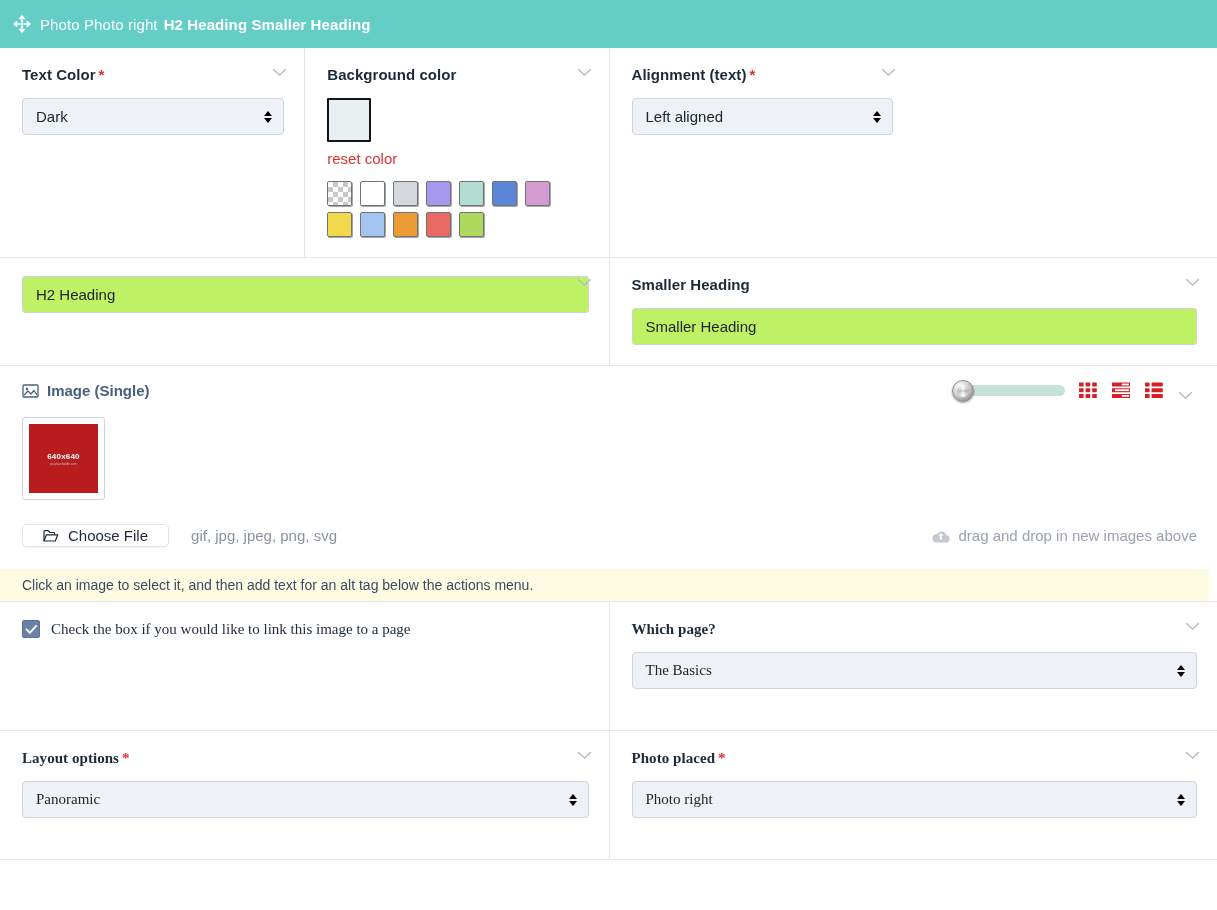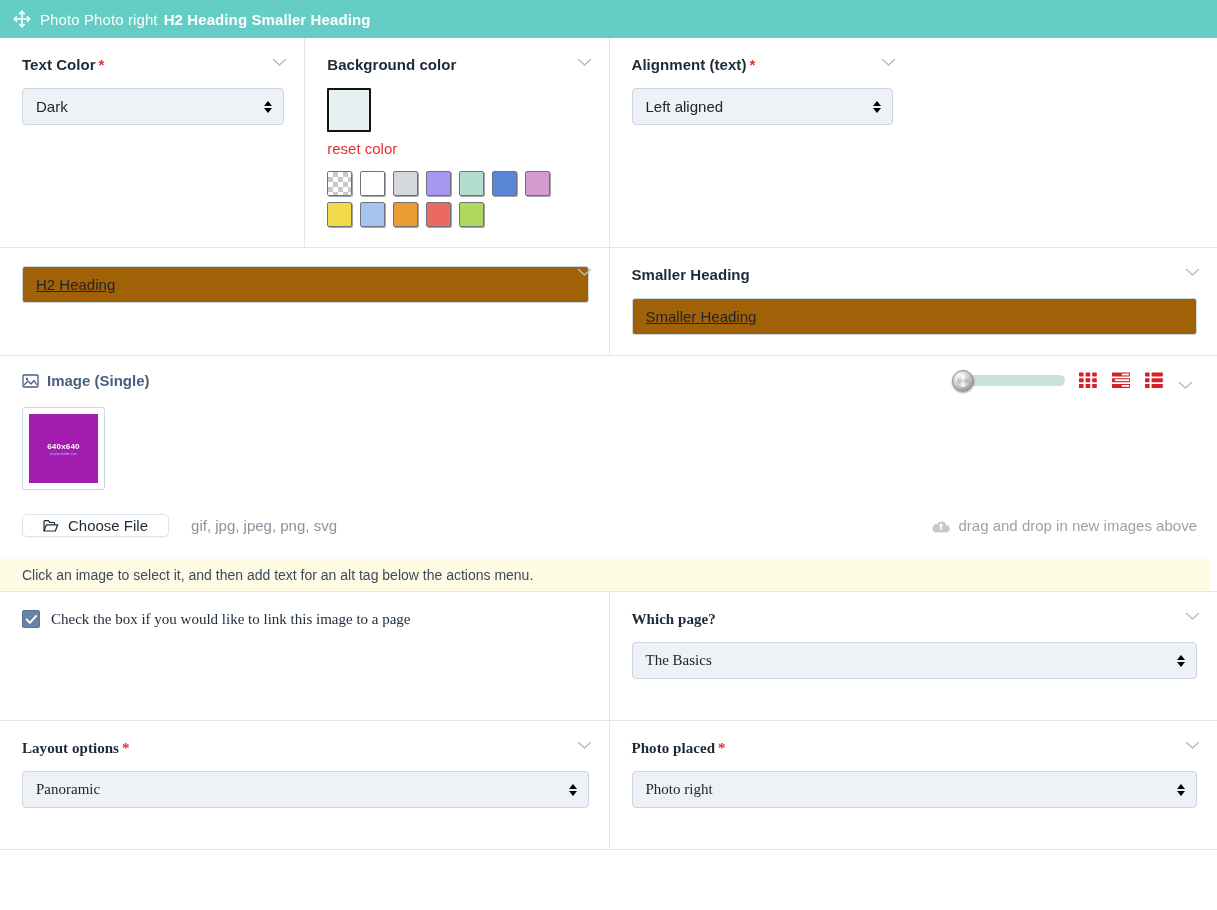--- a/index.html
+++ b/index.html
@@ -12,21 +12,21 @@
   #app {
     width: 1217px;
     height: 910px;
     position: relative;
     overflow: hidden;
     background: #ffffff;
   }
 
   
   .titlebar {
-    height: 38px;
+    height: 48px;
     background: #63cdc6;
     display: flex;
     align-items: center;
     padding: 0 0 0 12px;
     color: #ffffff;
     font-size: 15px;
     letter-spacing: .1px;
   }
   .titlebar .move-ico { width: 20px; height: 20px; display: block; margin-right: 8px; flex: 0 0 auto; }
   .title-text { display: flex; align-items: baseline; gap: 6px; line-height: 1; }
@@ -90,31 +90,30 @@
   .select .stepper i {
     display: block; width: 0; height: 0;
     border-left: 4px solid transparent;
     border-right: 4px solid transparent;
   }
   .select .stepper i.up { border-bottom: 5px solid #000; }
   .select .stepper i.dn { border-top: 5px solid #000; }
 
   
   .textinput {
-    background: #a16207;
+    background: #bef264;
     border: 1px solid #cdd5e0;
     border-radius: 3px;
     height: 37px;
     display: flex;
     align-items: center;
     padding: 0 13px;
     font-size: 15px;
     color: #20262e;
     width: 100%;
-    text-decoration: underline;
   }
 
   
   .colorpreview {
     width: 44px; height: 44px;
     background: #e9f0f2;
     border: 2px solid #121417;
     border-radius: 1px;
   }
   .resetcolor {
@@ -188,21 +187,21 @@
   .thumb {
     width: 83px; height: 83px;
     border: 1px solid #cdd5e0;
     border-radius: 3px;
     background: #ffffff;
     padding: 6px;
     cursor: pointer;
   }
   .thumb-inner {
     width: 100%; height: 100%;
-    background: #a21caf;
+    background: #b91c1c;
     display: flex; flex-direction: column;
     align-items: center; justify-content: center;
     gap: 1px;
   }
   .thumb-inner .t1 { color: #ffffff; font-size: 8px; font-weight: 700; letter-spacing: .2px; }
   .thumb-inner .t2 { color: #b9c8f2; font-size: 3px; letter-spacing: .1px; transform: scale(.95); }
 
   .filerow {
     margin-top: 24px;
     display: flex; align-items: center; justify-content: space-between;

